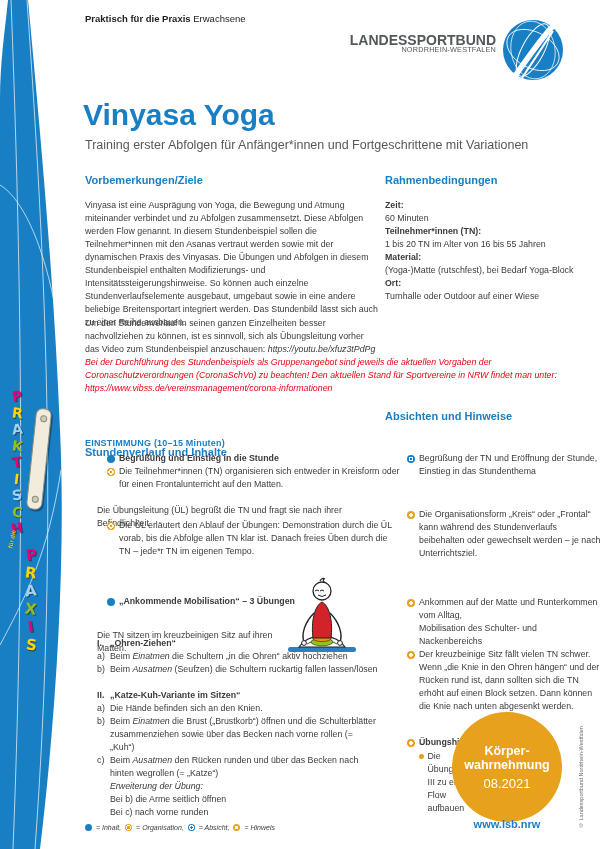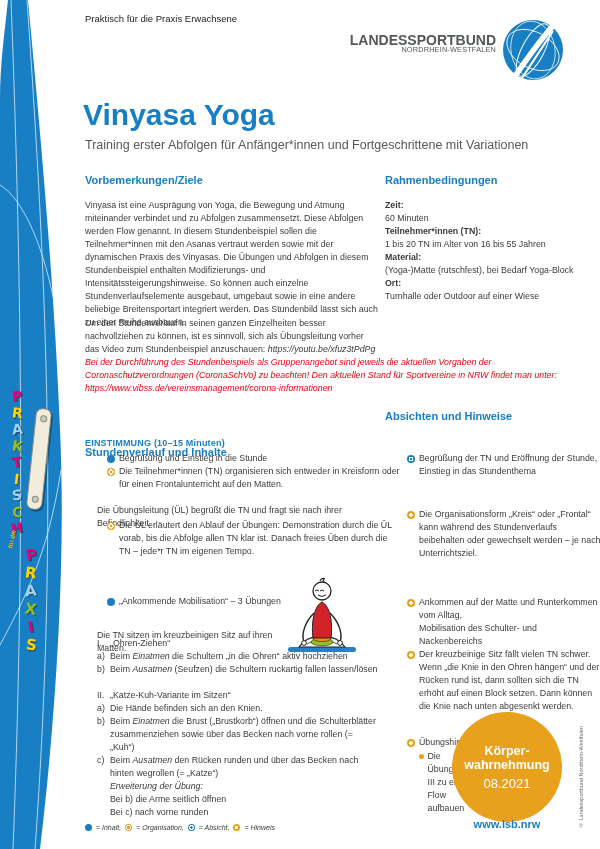--- a/index.html
+++ b/index.html
@@ -1,21 +1,21 @@
 <!DOCTYPE html>
 <html><head>
 <meta charset="utf-8">
 <style>
   html,body{margin:0;padding:0;background:#e8e8e8;}
   .page{position:relative;width:600px;height:849px;background:#fff;overflow:hidden;
         font-family:"Liberation Sans",sans-serif;color:#3b3b3a;margin:0 auto;}
   .abs{position:absolute;}
   .bt{font-size:8.8px;line-height:13px;color:#3b3b3a;}
   .pre{white-space:pre-line;}
-  .bold{font-weight:normal;}
+  .bold{font-weight:bold;}
   .it{font-style:italic;}
   .red{color:#e30613;}
   .head1{font-size:11px;font-weight:bold;color:#187fc5;}
   .phase{font-size:9px;font-weight:bold;color:#187fc5;letter-spacing:.2px;}
   
   .icon-row{display:flex;gap:4px;margin-left:22px;}
   .ico{width:8px;height:8px;border-radius:50%;flex:none;margin-top:2.5px;}
   .ico-inhalt{background:#187fc5;}
   .ico-organisation{background:radial-gradient(circle,#e8a11d 0 1.5px,#fff 1.5px 2.7px,#e8a11d 2.7px 100%);}
   .ico-absicht{background:radial-gradient(circle,#187fc5 0 1.2px,#fff 1.2px 2.5px,#187fc5 2.5px 100%);}

